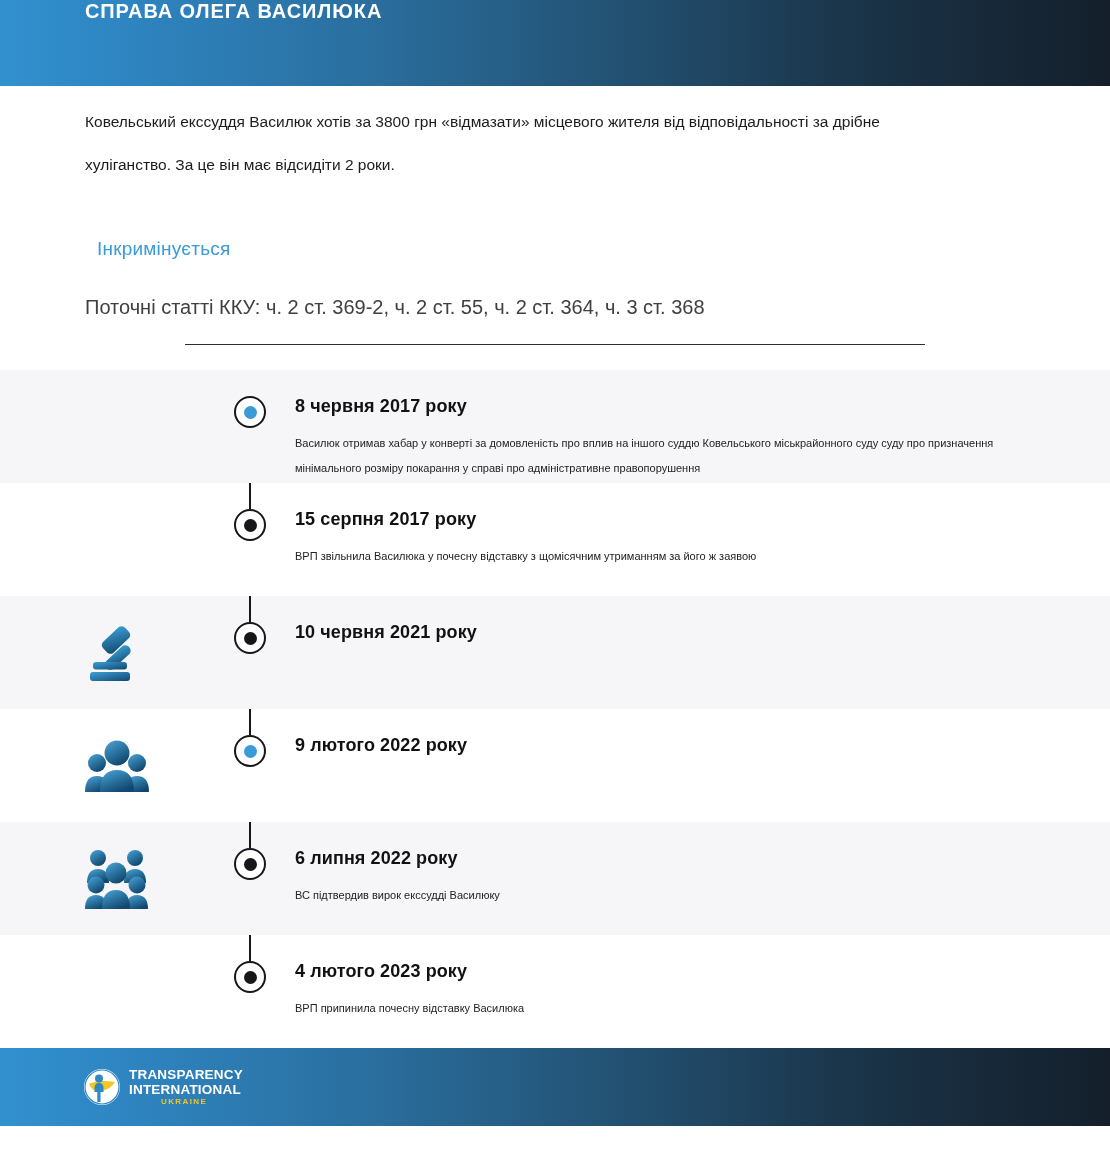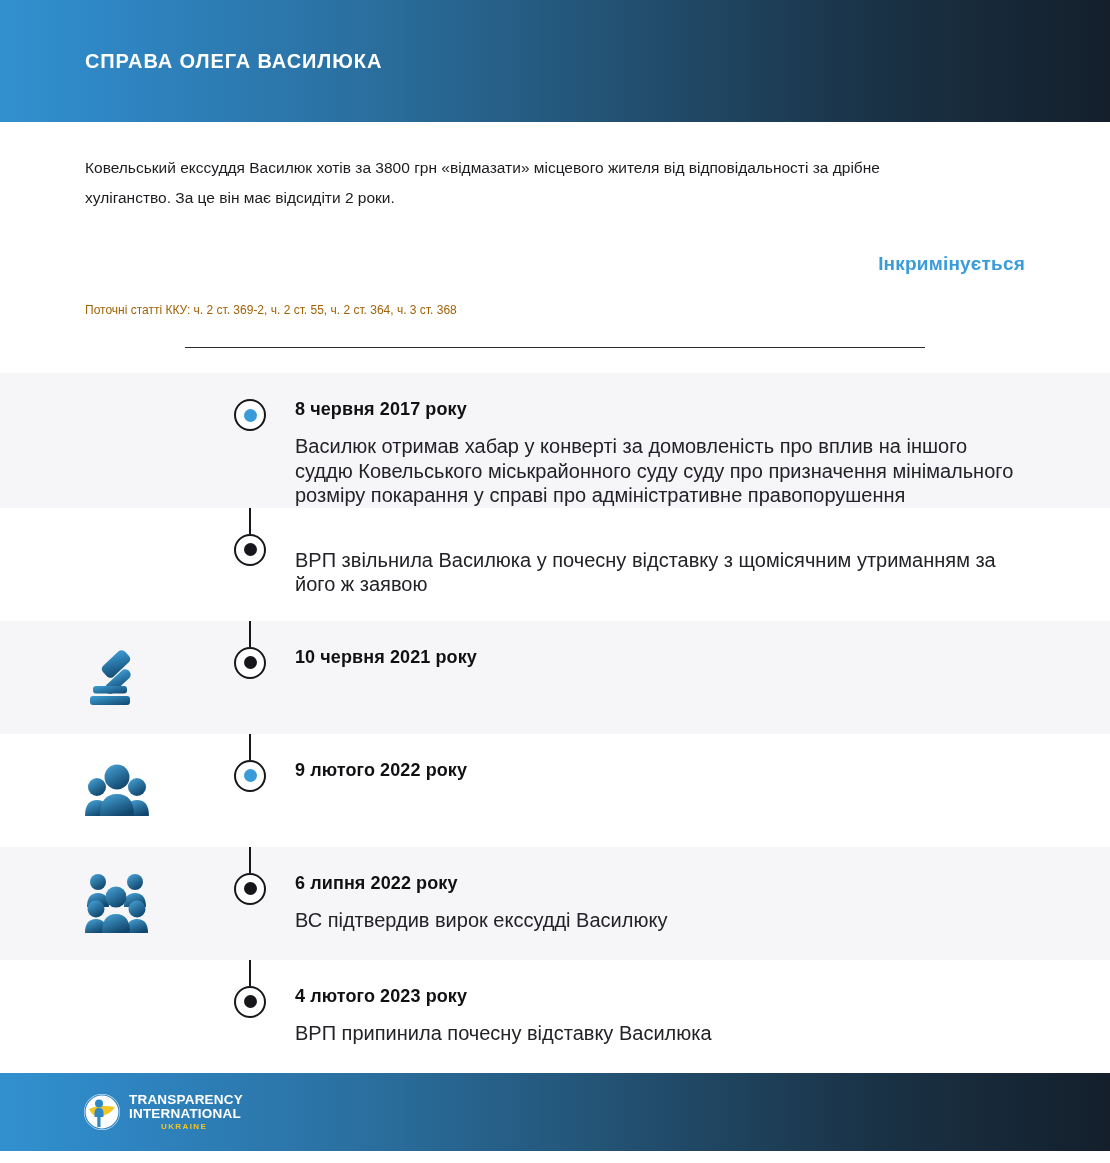--- a/index.html
+++ b/index.html
@@ -11,62 +11,60 @@
     height: 1163px;
     background: #ffffff;
     font-family: "Liberation Sans", sans-serif;
     color: #17171b;
     overflow: hidden;
   }
 
   
   .header {
     position: relative;
-    height: 122px;
+    height: 86px;
     background: linear-gradient(90deg, #3390ce 0%, #2f88c6 8%, #2a6f9f 33%, #224e6e 58%, #1a3347 78%, #141f2b 100%);
     display: flex;
-    align-items: center;
   }
   .header-title {
     margin-left: 85px;
     color: #ffffff;
     font-size: 20px;
     font-weight: bold;
     letter-spacing: 0.9px;
     text-transform: uppercase;
   }
 
   
   .intro {
     padding: 0 85px;
     background: #ffffff;
   }
   .intro-lede {
     margin: 0;
-    padding-top: 31px;
+    padding-top: 14px;
     font-size: 15.5px;
-    line-height: 30px;
+    line-height: 43px;
     color: #1c1c20;
     max-width: 835px;
   }
   .section-heading {
-    margin: 0;
+    margin: 12px;
     padding-top: 40px;
     font-size: 19px;
-    font-weight: bold;
+    font-weight: normal;
     color: #3a9bd9;
     letter-spacing: 0.2px;
-    text-align: right;
   }
   .articles-line {
     margin: 0;
     padding-top: 23px;
-    font-size: 12px;
+    font-size: 20px;
     line-height: 24px;
-    color: #a16207;
+    color: #404040;
   }
   .divider {
     margin-top: 25px;
     width: 740px;
     height: 1px;
     background: #2b2b30;
     border: 0;
   }
   .intro-spacer { height: 17px; }
 
@@ -110,21 +108,21 @@
   .tl-date {
     margin: 0;
     font-size: 18px;
     font-weight: bold;
     color: #111114;
     letter-spacing: 0.1px;
   }
   .tl-desc {
     margin: 0;
     padding-top: 14px;
-    font-size: 20px;
+    font-size: 11px;
     line-height: 24.5px;
     color: #222227;
     max-width: 735px;
   }
 
   
   .marker {
     position: relative;
     z-index: 3;
     width: 32px;
@@ -227,20 +225,21 @@
   <div class="tl-row plain">
     <div class="tl-icon-cell"></div>
     <div class="tl-marker-cell">
       <div class="tl-line top"></div>
       <div class="tl-line bottom"></div>
       <div class="marker">
         <span class="dot"></span>
       </div>
     </div>
     <div class="tl-body">
+      <p class="tl-date">15 серпня 2017 року</p>
       <p class="tl-desc">ВРП звільнила Василюка у почесну відставку з щомісячним утриманням за його ж заявою</p>
     </div>
   </div>
 
   <div class="tl-row shade">
     <div class="tl-icon-cell">
       <svg width="66" height="66" viewBox="0 0 66 66">
         <defs>
           <linearGradient id="gvg" x1="0" y1="0" x2="1" y2="1">
             <stop offset="0" stop-color="#3d9fd6"></stop>

